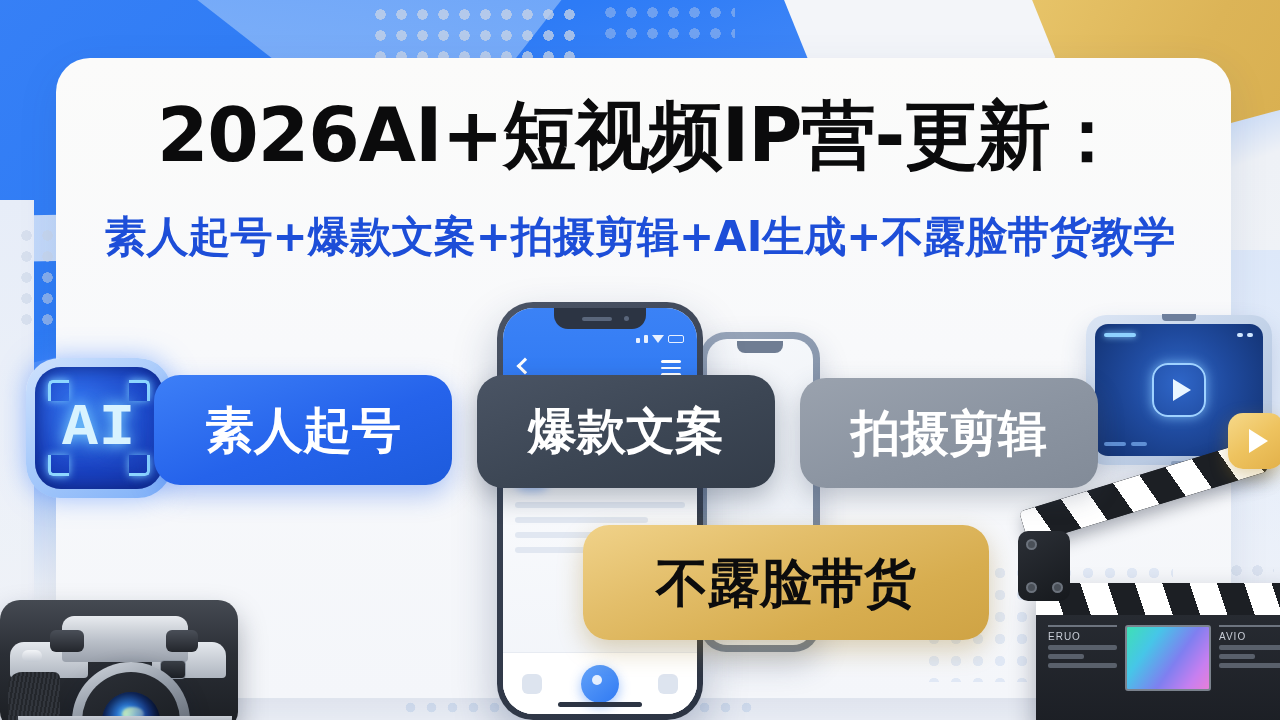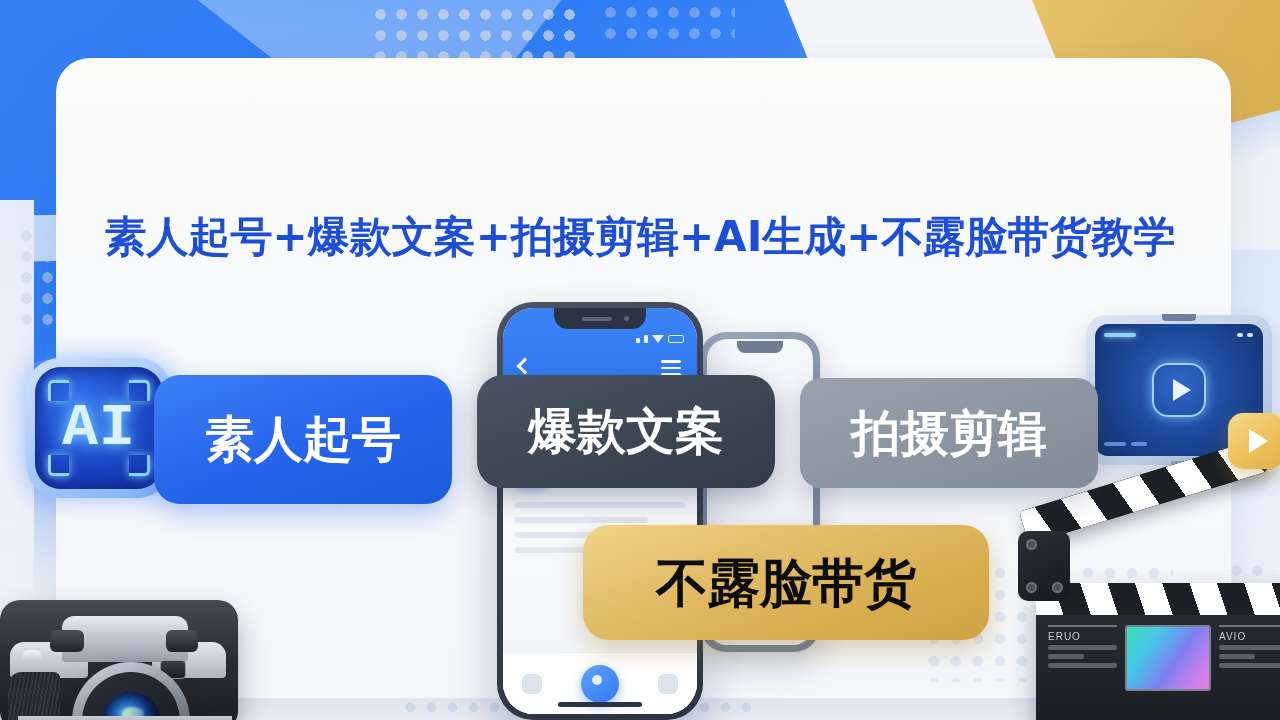--- a/index.html
+++ b/index.html
@@ -393,37 +393,36 @@
   }
 
   
   .pill{
     position:absolute; display:flex; align-items:center; justify-content:center;
     border-radius:26px; font-weight:700; line-height:1;
     font-family:"DejaVu Sans","Liberation Sans",sans-serif;
     white-space:nowrap; z-index:8;
   }
   .pill-blue{
-    left:154px; top:375px; width:298px; height:129px;
+    left:154px; top:375px; width:298px; height:110px;
     background:linear-gradient(160deg,#3d7ff7 0%,#2563eb 55%,#1d5bdc 100%);
     color:#ffffff; font-size:49px;
     box-shadow:0 10px 26px rgba(37,99,235,.35);
   }
   .pill-dark{
     left:477px; top:375px; width:298px; height:113px;
     background:linear-gradient(160deg,#4a5464 0%,#3c4654 55%,#333c49 100%);
     color:#ffffff; font-size:49px;
     box-shadow:0 10px 26px rgba(40,55,80,.33);
   }
   .pill-grey{
     left:800px; top:378px; width:298px; height:110px;
     background:linear-gradient(160deg,#9aa2ae 0%,#8b94a1 55%,#828b98 100%);
     color:#ffffff; font-size:49px;
     box-shadow:0 10px 26px rgba(60,75,100,.28);
-    border-radius:21px;
   }
   .pill-grey2{
     left:250px; top:528px; width:308px; height:112px;
     background:linear-gradient(160deg,#8e96a2 0%,#808894 55%,#767f8b 100%);
     color:#ffffff; font-size:49px;
     box-shadow:0 10px 26px rgba(60,75,100,.28);
   }
   .pill-gold{
     left:583px; top:525px; width:406px; height:115px;
     background:linear-gradient(160deg,#f0d289 0%,#e3be6a 35%,#d7ad4f 70%,#cfa344 100%);
@@ -450,20 +449,21 @@
   <div class="dots d-top2"></div>
   <div class="dots d-left"></div>
   <div class="dots d-bl"></div>
   <div class="dots d-br"></div>
   <div class="dots d-rr"></div>
 
   <div class="card">
     <div class="card-inner-dots"></div>
   </div>
 
+  <div class="title">2026AI+短视频IP营-更新：</div>
   <div class="subtitle">素人起号+爆款文案+拍摄剪辑+AI生成+不露脸带货教学</div>
 
   <div class="phone-back">
     <div class="phone-back-screen"></div>
     <div class="phone-back-notch"></div>
   </div>
 
   <div class="phone">
     <div class="phone-screen">
 

